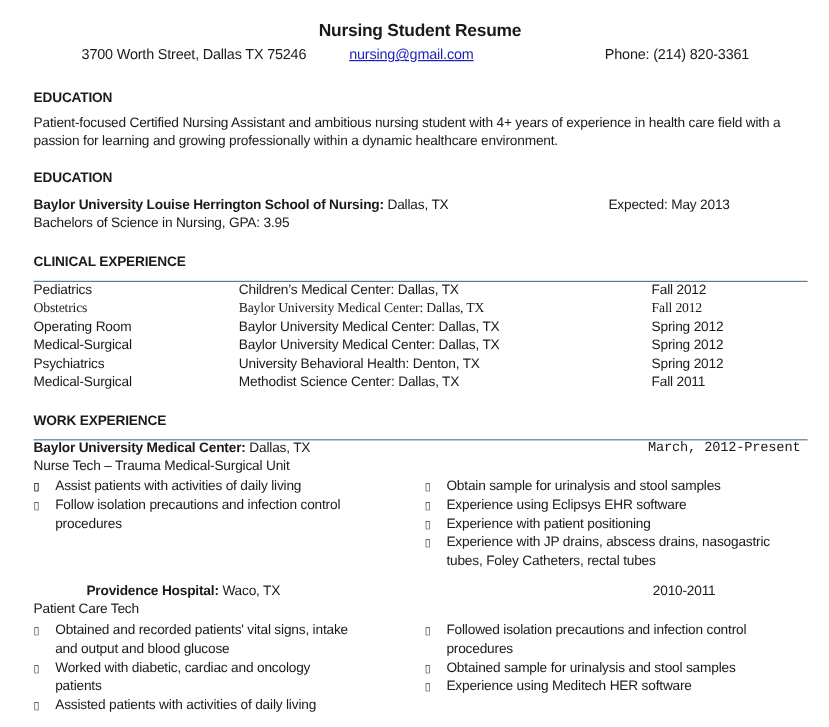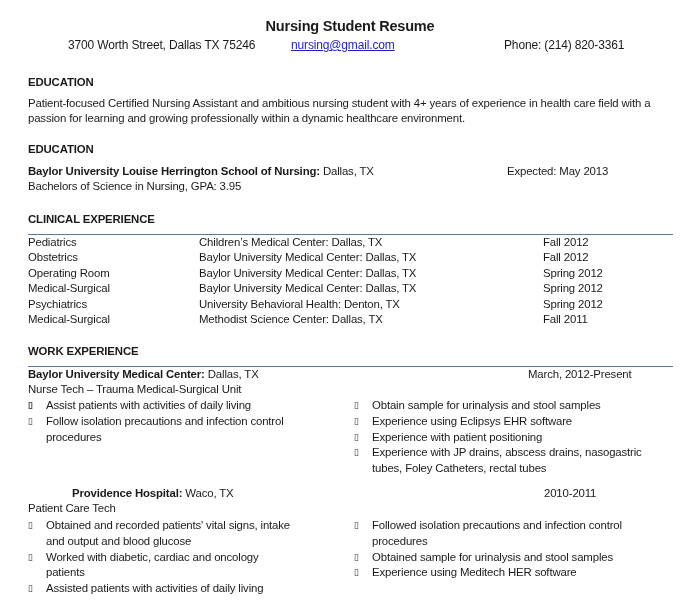--- a/index.html
+++ b/index.html
@@ -42,21 +42,21 @@
 <div class="abs" style="top:180px; left:28px;">Bachelors of Science in Nursing, GPA: 3.95</div>
 
 <div class="abs section-h" style="top:213px;">CLINICAL EXPERIENCE</div>
 <div class="rule" style="top:234px;"></div>
 <div id="clinical-rows">
     <div class="row" style="top: 236px;">
       <span class="c1">Pediatrics</span>
       <span class="c2">Children’s Medical Center: Dallas, TX</span>
       <span class="c3">Fall 2012</span>
     </div>
-    <div class="row" style="top: 251.4px;">
+    <div class="row" style="top: 251.4px; font-family: Liberation Serif, serif;">
       <span class="c1">Obstetrics</span>
       <span class="c2">Baylor University Medical Center: Dallas, TX</span>
       <span class="c3">Fall 2012</span>
     </div>
     <div class="row" style="top: 266.8px;">
       <span class="c1">Operating Room</span>
       <span class="c2">Baylor University Medical Center: Dallas, TX</span>
       <span class="c3">Spring 2012</span>
     </div>
     <div class="row" style="top: 282.2px;">
@@ -75,21 +75,21 @@
       <span class="c3">Fall 2011</span>
     </div>
   </div>
 
 <div class="abs section-h" style="top:345px;">WORK EXPERIENCE</div>
 <div class="rule" style="top:366px;"></div>
 
 <div class="abs" style="top:368px; left:28px;">
   <span class="b">Baylor University Medical Center:</span><span> Dallas, TX</span>
 </div>
-<div class="abs" style="top:368px; left:528px;">March, 2012-Present</div>
+<div class="abs" style="top:368px; left:540px;font-family:Liberation Mono, monospace;">March, 2012-Present</div>
 <div class="abs" style="top:383px; left:28px;">Nurse Tech – Trauma Medical-Surgical Unit</div>
 <div class="bullet-col" style="top:398px; left:28px; width:300px;">
     <div class="bl"><span class="bu">▯</span></div>
     <div class="bl"><span class="bu">▯</span><span>Assist patients with activities of daily living</span></div>
     <div class="bl"><span class="bu">▯</span><span>Follow isolation precautions and infection control procedures</span></div>
   </div>
 <div class="bullet-col" style="top:398px; left:354px; width:310px;">
     <div class="bl"><span class="bu">▯</span><span>Obtain sample for urinalysis and stool samples</span></div>
     <div class="bl"><span class="bu">▯</span><span>Experience using Eclipsys EHR software</span></div>
     <div class="bl"><span class="bu">▯</span><span>Experience with patient positioning</span></div>

